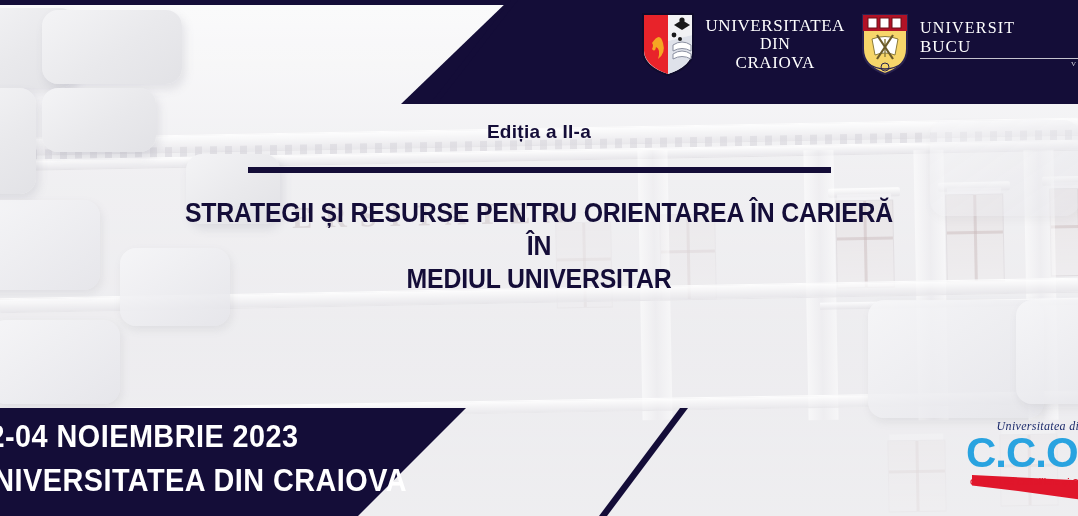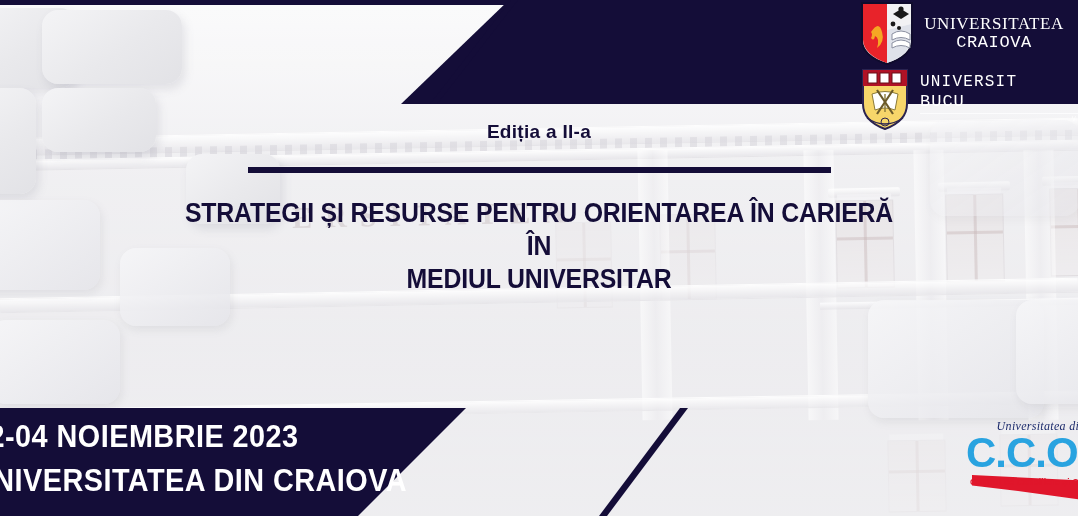--- a/index.html
+++ b/index.html
@@ -157,39 +157,38 @@
   }
 
   
   .logo-row {
     position: absolute;
     top: 0;
     right: 0;
     height: 88px;
     display: flex;
     align-items: center;
-    flex-direction: column;
   }
   .logo-block {
     display: flex;
     align-items: center;
     gap: 9px;
     padding-right: 14px;
   }
   .logo-text {
     color: #ffffff;
     font-family: "Liberation Serif", serif;
     text-align: center;
     line-height: 1.12;
     letter-spacing: .6px;
   }
   .logo-text .l1 { font-size: 17px; }
   .logo-text .l2 { font-size: 16px; }
-  .logo-text .l3 { font-size: 17px; font-family: Liberation Mono, monospace; }
-  .ub-text { text-align: left; font-family: Liberation Mono, monospace; }
+  .logo-text .l3 { font-size: 17px; }
+  .ub-text { text-align: left; }
   .ub-text .u1 { font-size: 16px; letter-spacing: 1.2px; }
   .ub-text .u2 { font-size: 17px; letter-spacing: 1px; }
   .ub-rule {
     margin-top: 2px;
     height: 1px;
     background: rgba(255,255,255,.75);
     width: 158px;
   }
   .ub-sub {
     font-size: 7px;
@@ -378,20 +377,21 @@
         <path d="M12 32 q8 -12 11 0 q3 10 -5 16 q3 -10 -2 -12 q-1 6 -4 2 q2 -4 0 -6" fill="#f5a623"></path>
         <path d="M34 14 l8 -5 8 5 -8 5 z" fill="#1a1a1a"></path>
         <circle cx="42" cy="9" r="2.6" fill="#1a1a1a"></circle>
         <path d="M33 34 q9 -6 18 0 v6 q-9 -5 -18 0 z" fill="#ffffff" stroke="#8a8fa0" stroke-width="1"></path>
         <path d="M33 43 q9 -6 18 0 v5 q-9 -5 -18 0 z" fill="#ffffff" stroke="#8a8fa0" stroke-width="1"></path>
         <circle cx="34" cy="24" r="2.4" fill="#1a1a1a"></circle>
         <circle cx="40" cy="28" r="2" fill="#1a1a1a"></circle>
       </svg>
       <div class="logo-text">
         <div class="l1">UNIVERSITATEA</div>
+        <div class="l2">DIN</div>
         <div class="l3">CRAIOVA</div>
       </div>
     </div>
 
     <div class="logo-block" style="padding-right:0">
       <svg class="crest" width="52" height="66" viewBox="0 0 52 66">
         <path d="M4 4 H48 V38 Q48 55 26 63 Q4 55 4 38 Z" fill="#f7d66a" stroke="#2a2350" stroke-width="2"></path>
         <path d="M4 4 H48 V20 H4 Z" fill="#b11226"></path>
         <rect x="9" y="7" width="9" height="10" fill="#ffffff" stroke="#6b1018" stroke-width="1"></rect>
         <rect x="21" y="7" width="9" height="10" fill="#ffffff" stroke="#6b1018" stroke-width="1"></rect>

